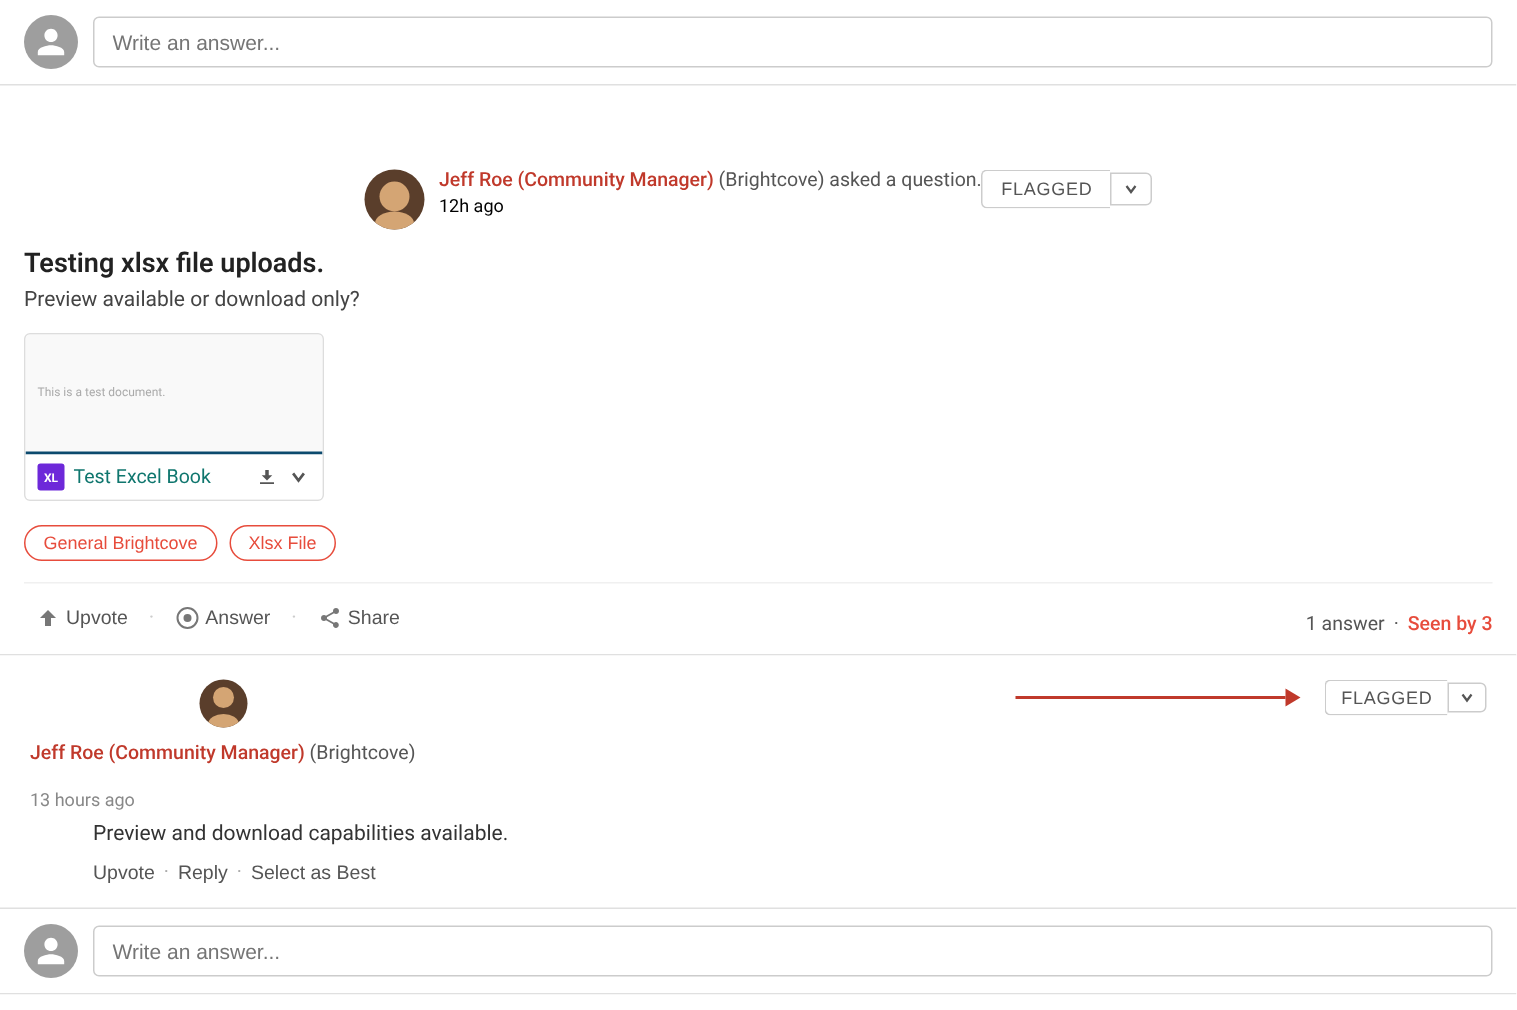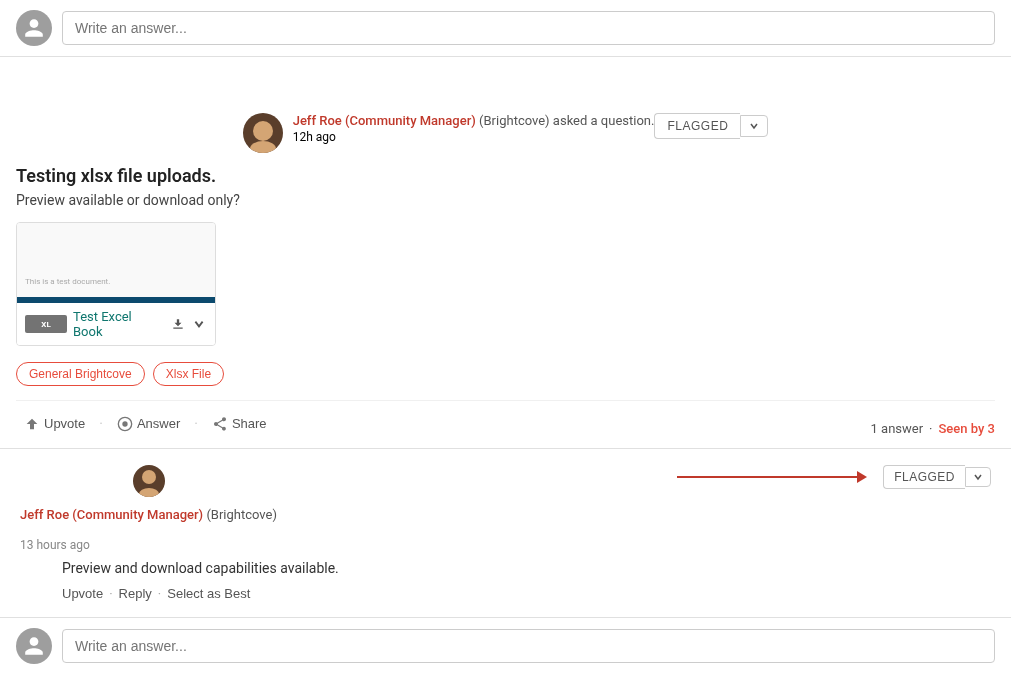--- a/index.html
+++ b/index.html
@@ -152,43 +152,43 @@
       width: 200px;
       margin-bottom: 16px;
       overflow: hidden;
     }
 
     .file-preview-thumbnail {
       width: 100%;
       height: 80px;
       background: #f9f9f9;
       display: flex;
-      align-items: flex-end;
+      align-items: center;
       padding: 8px;
-      border-bottom: 6px solid #0c4a6e;
+      border-bottom: 2px solid #0c4a6e;
     }
 
     .file-preview-thumbnail .dummy-text {
       font-size: 8px;
       color: #aaa;
       line-height: 1.6;
     }
 
     .file-footer {
       display: flex;
       align-items: center;
       padding: 6px 8px;
       gap: 6px;
       background: #fff;
     }
 
     .excel-icon {
-      width: 42px;
+      width: 18px;
       height: 18px;
-      background: #737373;
+      background: #6d28d9;
       border-radius: 2px;
       display: flex;
       align-items: center;
       justify-content: center;
       color: #fff;
       font-size: 8px;
       font-weight: bold;
       flex-shrink: 0;
     }
 

